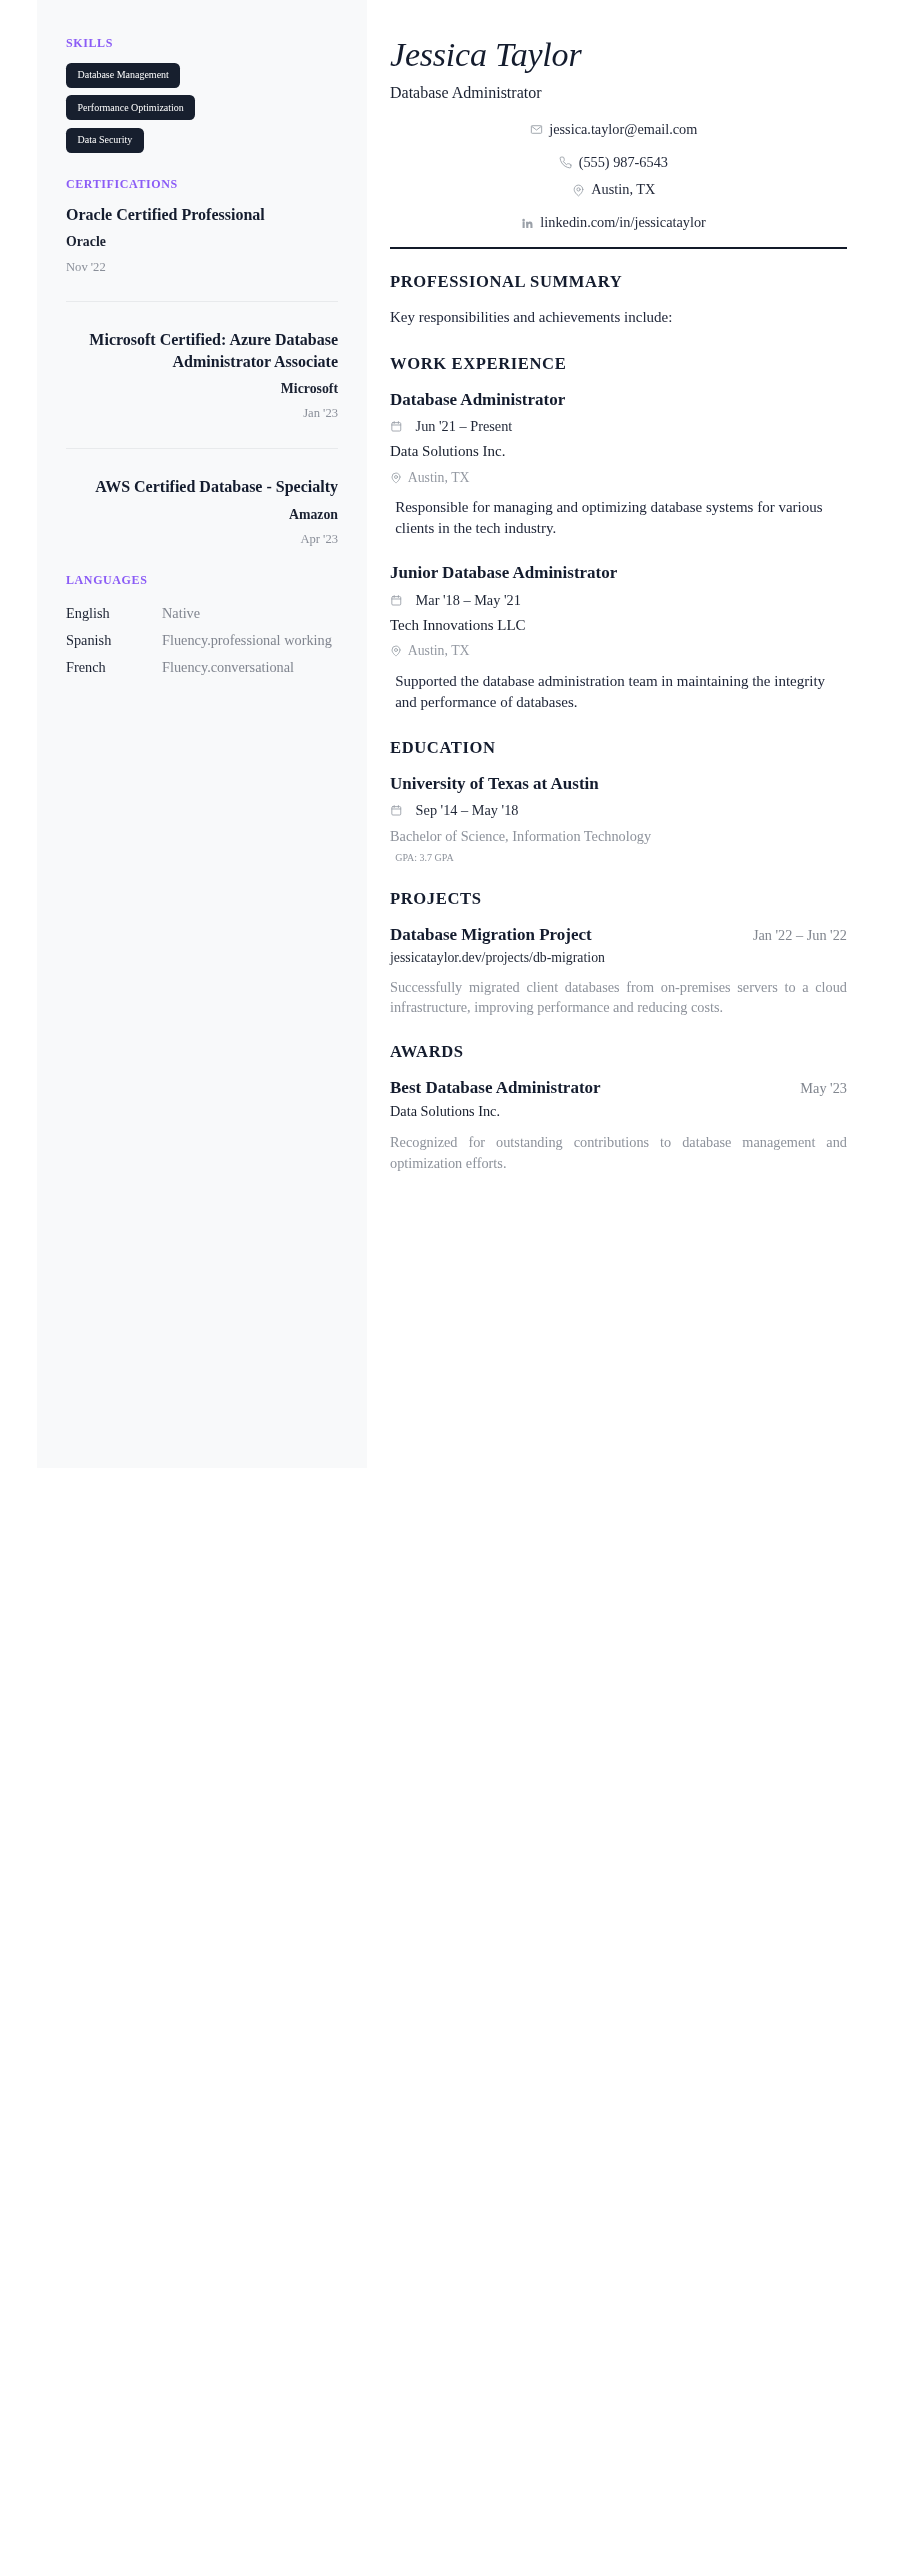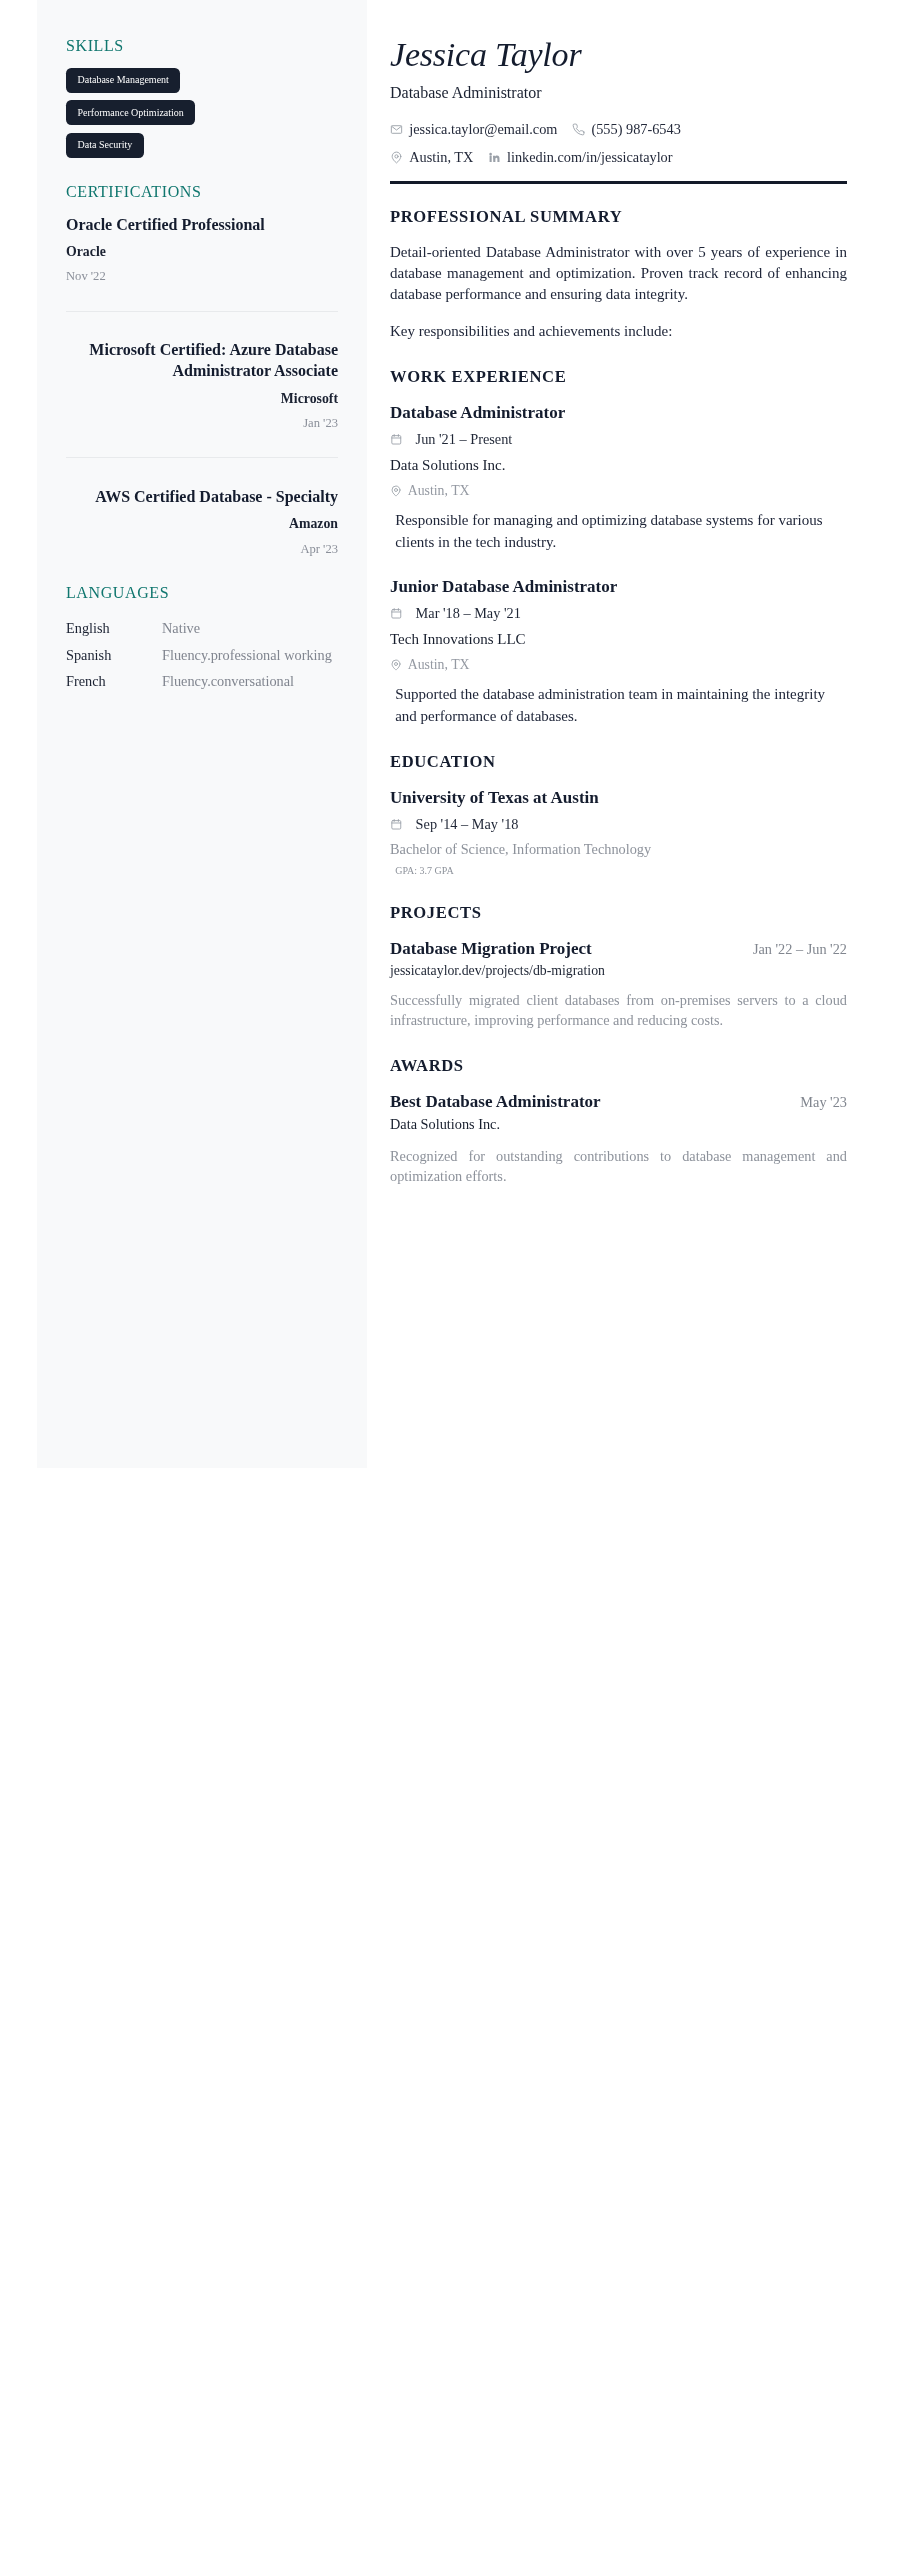--- a/index.html
+++ b/index.html
@@ -35,24 +35,24 @@
     flex: 0 0 330px;
     background: #f8f9fa;
     padding: 36px 29px 46px 29px;
     box-sizing: border-box;
     margin-top: -36px;
     min-height: 1468px;
   }
 
   .side-heading {
     font-family: "Liberation Serif", "DejaVu Serif", serif;
-    font-weight: 400;
-    font-size: 16px;
+    font-weight: 700;
+    font-size: 12px;
     letter-spacing: 0.6px;
-    color: #0f766e;
+    color: #8b5cf6;
     margin: 0 0 12.6px 0;
     line-height: 1.2;
   }
 
   .skill-list {
     display: flex;
     flex-direction: column;
     align-items: flex-start;
     gap: 7.5px;
     margin-bottom: 24px;
@@ -128,26 +128,27 @@
     font-size: 16px;
     line-height: 1.25;
     color: #1b2232;
     margin: 0 0 18.4px 0;
   }
 
   .contact-rows { margin-bottom: 15px; }
   .contact-row {
     display: flex;
     align-items: center;
-    gap: 5px;
+    gap: 15px;
     flex-wrap: wrap;
     margin-bottom: 9.7px;
     font-size: 14.3px;
     line-height: 1.25;
     color: #23293a;
+    flex-direction: column;
   }
   .contact-item {
     display: inline-flex;
     align-items: center;
     gap: 6.3px;
     margin-right: 9.7px;
   }
   .ic {
     display: inline-flex;
     align-items: center;
@@ -372,21 +373,20 @@
             </span>
             <span>linkedin.com/in/jessicataylor</span>
           </span>
         </div>
       </div>
 
       <div class="rule"></div>
 
       <section class="sec-block">
         <h2 class="sec-heading">PROFESSIONAL SUMMARY</h2>
-        <p class="para">Detail-oriented Database Administrator with over 5 years of experience in database management and optimization. Proven track record of enhancing database performance and ensuring data integrity.</p>
         <p class="para">Key responsibilities and achievements include:</p>
       </section>
 
       <section class="sec-block">
         <h2 class="sec-heading">WORK EXPERIENCE</h2>
 
         <div class="entry">
           <div class="entry-title">Database Administrator</div>
           <div class="entry-meta">
             <span class="ic">

